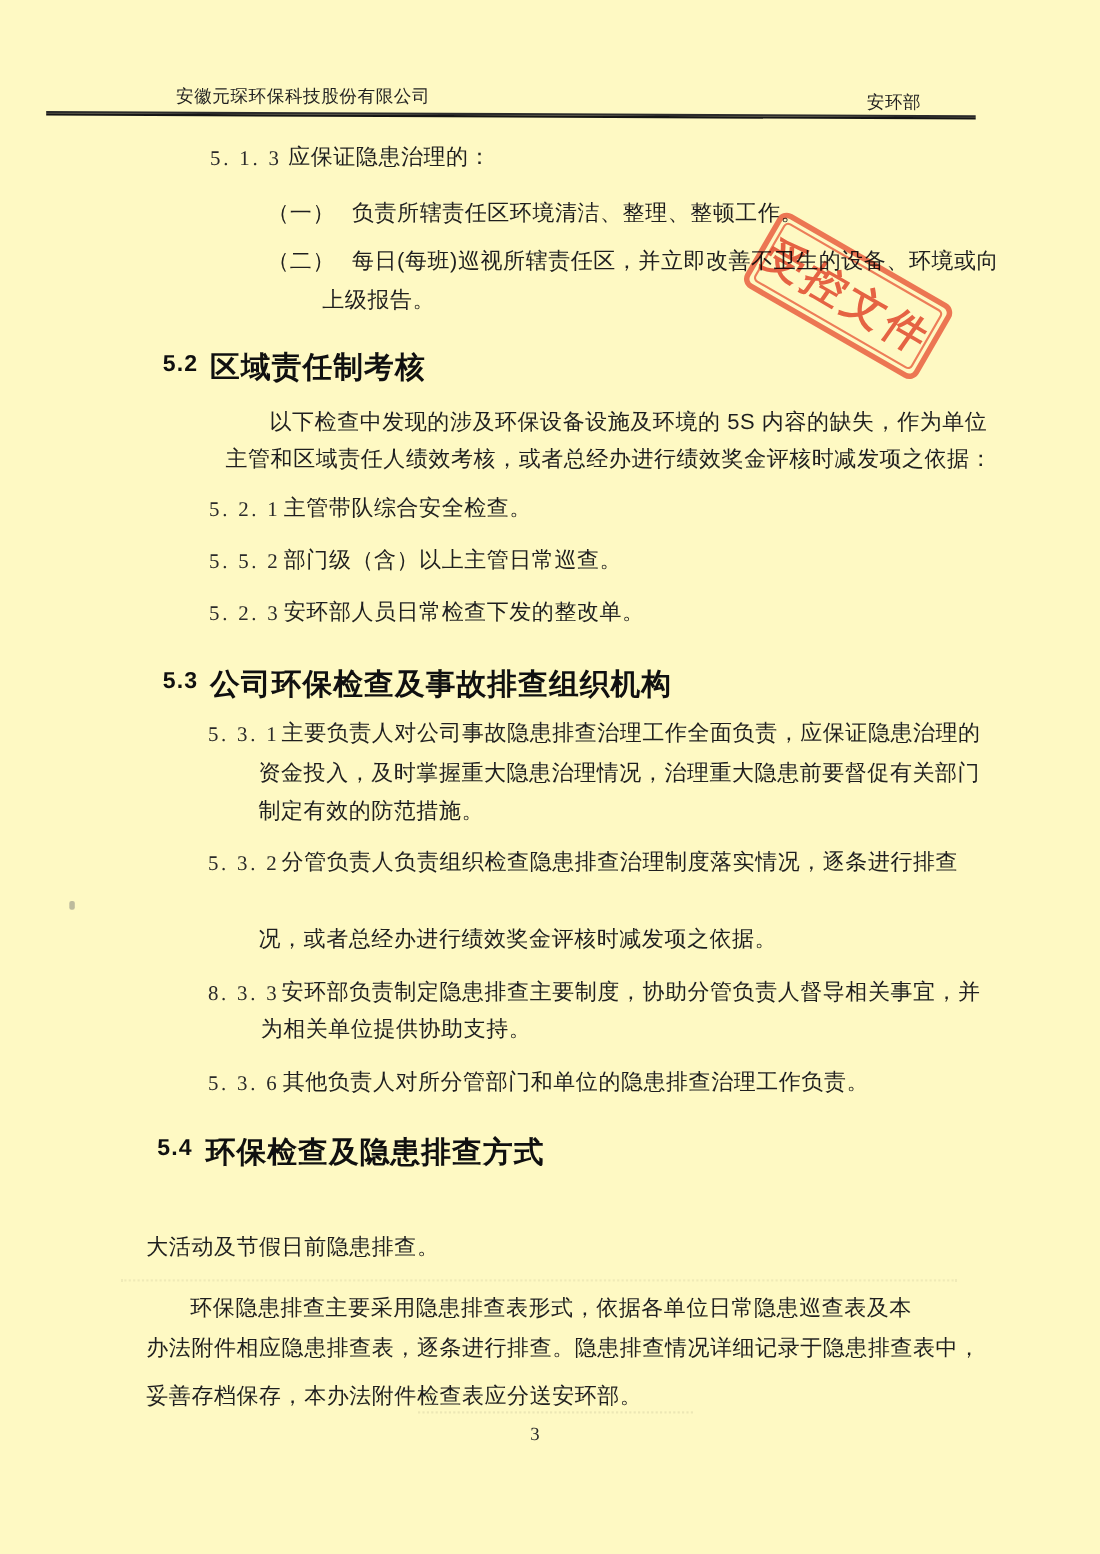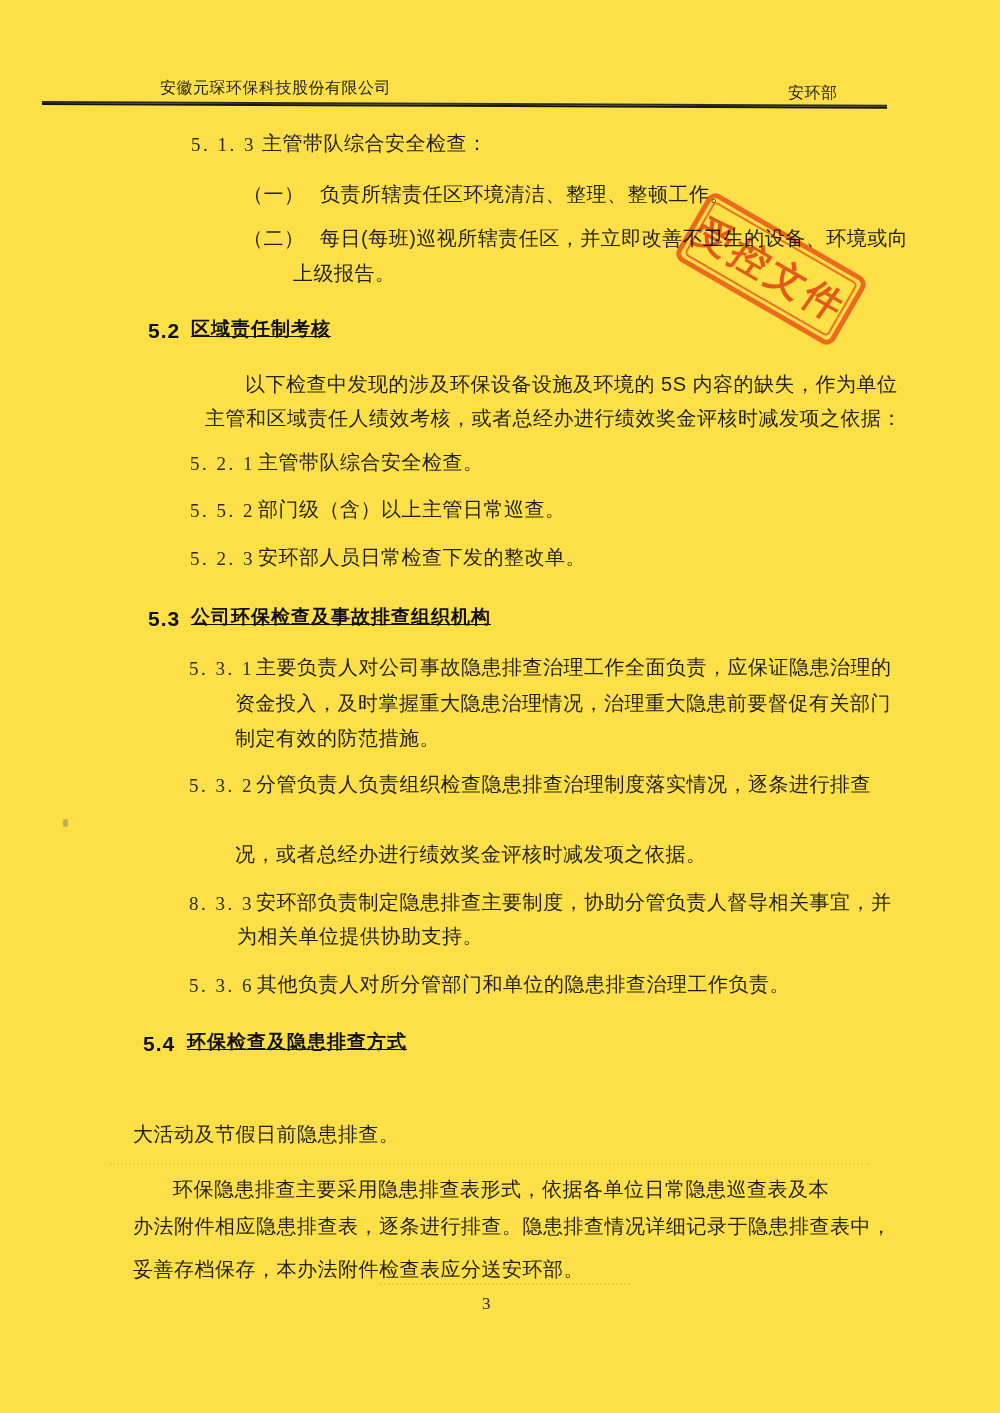--- a/index.html
+++ b/index.html
@@ -1,21 +1,21 @@
 <!DOCTYPE html>
 <html><head>
 <meta charset="utf-8">
 <style>
   * { margin: 0; padding: 0; box-sizing: border-box; }
   html, body { background: #ffffff; }
   .page {
     position: relative;
     width: 1000px;
     height: 1413px;
-    background: #fde047;
+    background: #fef9c3;
     overflow: hidden;
     font-family: "Liberation Sans", sans-serif;
   }
   .t {
     position: absolute;
     white-space: nowrap;
     font-size: 20px;
     color: #1f1f1f;
     letter-spacing: 0.5px;
     line-height: 1.2;
@@ -27,24 +27,23 @@
     color: #2a2a2a;
   }
   .hnum {
     font-weight: 700;
     font-size: 21px;
     color: #101010;
     letter-spacing: 1px;
   }
   .h {
     font-weight: 700;
-    font-size: 19px;
+    font-size: 27px;
     color: #101010;
     letter-spacing: 1px;
-    text-decoration: underline;
   }
   .hdr {
     position: absolute;
     font-size: 16px;
     color: #222;
     white-space: nowrap;
     letter-spacing: 0.5px;
   }
   .header-rule {
     position: absolute;
@@ -122,21 +121,21 @@
 </head>
 <body>
 
 <div class="page">
 
   <span class="hdr" style="left:160px; top:78px">安徽元琛环保科技股份有限公司</span>
   <span class="hdr" style="left:788px; top:83px">安环部</span>
   <div class="header-rule"></div>
 
   <span class="t num" style="left:191px; top:134px">5. 1. 3</span>
-  <span class="t" style="left:262px; top:131px">主管带队综合安全检查：</span>
+  <span class="t" style="left:262px; top:131px">应保证隐患治理的：</span>
 
   <span class="t" style="left:243px; top:182px">（一）</span>
   <span class="t" style="left:320px; top:182px">负责所辖责任区环境清洁、整理、整顿工作。</span>
 
   <span class="t" style="left:243px; top:226px">（二）</span>
   <span class="t" style="left:320px; top:226px">每日(每班)巡视所辖责任区，并立即改善不卫生的设备、环境或向</span>
   <span class="t" style="left:293px; top:261px">上级报告。</span>
 
   <span class="t hnum" style="left:148px; top:318px">5.2</span>
   <span class="t h" style="left:191px; top:318px">区域责任制考核</span>

